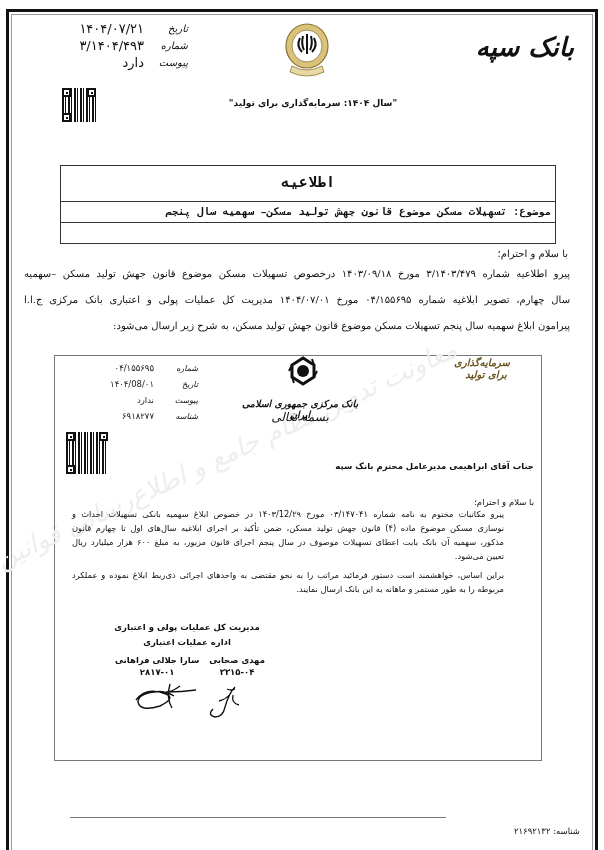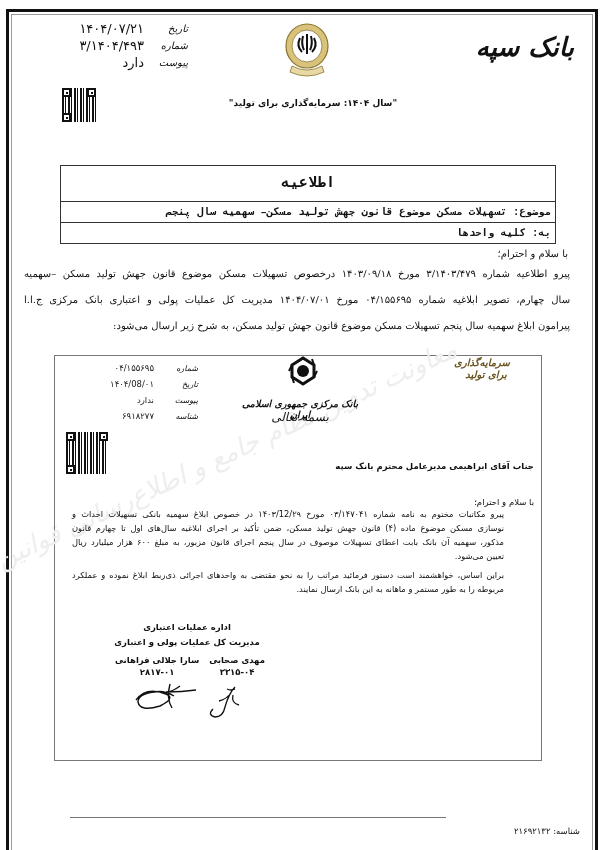--- a/index.html
+++ b/index.html
@@ -94,21 +94,20 @@
   <path d="M23 12 v20 M16 16 q-4 8 2 14 M30 16 q4 8 -2 14 M19 14 q-2 8 1 14 M27 14 q2 8 -1 14" stroke="#111" stroke-width="2" fill="none"></path>
   <path d="M8 44 q15 8 30 0 l2 6 q-17 8 -34 0 z" fill="#e8d9a4" stroke="#8a7432" stroke-width="0.8"></path>
 </svg>
 <div class="slogan rtl">"سال ۱۴۰۴: سرمایه‌گذاری برای تولید"</div>
 <div class="brand">بانک سپه</div>
 
 <div class="tbl rtl">
   <div class="title">اطلاعیه</div>
   <div class="subject">موضوع: تسهیلات مسکن موضوع قانون جهش تولید مسکن– سهمیه سال پنجم</div>
   <div class="fromto">
-    <div class="to">به: کلیه واحدها</div>
   </div>
 </div>
 
 <div class="greet rtl">با سلام و احترام؛</div>
 <div class="para rtl" style="top:268px">پیرو اطلاعیه شماره ۳/۱۴۰۳/۴۷۹ مورخ ۱۴۰۳/۰۹/۱۸ درخصوص تسهیلات مسکن موضوع قانون جهش تولید مسکن –سهمیه</div>
 <div class="para rtl" style="top:294px">سال چهارم، تصویر ابلاغیه شماره ۰۴/۱۵۵۶۹۵ مورخ ۱۴۰۴/۰۷/۰۱ مدیریت کل عملیات پولی و اعتباری بانک مرکزی ج.ا.ا</div>
 <div class="para rtl last" style="top:320px">پیرامون ابلاغ سهمیه سال پنجم تسهیلات مسکن موضوع قانون جهش تولید مسکن، به شرح زیر ارسال می‌شود:</div>
 
 <div class="embed"></div>
 <div class="watermark">معاونت تدوین نظام جامع و اطلاع‌رسانی قوانین</div>
@@ -151,22 +150,22 @@
 <div class="addressee">جناب آقای ابراهیمی مدیرعامل محترم بانک سپه</div>
 <div class="egreet">با سلام و احترام؛</div>
 <div class="epara" style="top:507px">پیرو مکاتبات مختوم به نامه شماره ۰۳/۱۴۷۰۴۱ مورخ ۱۴۰۳/12/۲۹ در خصوص ابلاغ سهمیه بانکی تسهیلات احداث و</div>
 <div class="epara" style="top:521px">نوسازی مسکن موضوع ماده (۴) قانون جهش تولید مسکن، ضمن تأکید بر اجرای ابلاغیه سال‌های اول تا چهارم قانون</div>
 <div class="epara" style="top:535px; font-weight:normal">مذکور، سهمیه آن بانک بابت اعطای تسهیلات موصوف در سال پنجم اجرای قانون مزبور، به مبلغ ۶۰۰ هزار میلیارد ریال</div>
 <div class="epara last" style="top:549px">تعیین می‌شود.</div>
 <div class="epara" style="top:568px">براین اساس، خواهشمند است دستور فرمائید مراتب را به نحو مقتضی به واحدهای اجرائی ذی‌ربط ابلاغ نموده و عملکرد</div>
 <div class="epara last" style="top:582px">مربوطه را به طور مستمر و ماهانه به این بانک ارسال نمایند.</div>
 
 <div class="sig-block">
+  <div>مدیریت کل عملیات پولی و اعتباری</div>
   <div>اداره عملیات اعتباری</div>
-  <div>مدیریت کل عملیات پولی و اعتباری</div>
 </div>
 <div class="signers">
   <div>
     <div>مهدی صحابی</div>
     <div>۳۳۱۵-۰۴</div>
   </div>
   <div>
     <div>سارا جلالی فراهانی</div>
     <div>۲۸۱۷-۰۱</div>
   </div>

